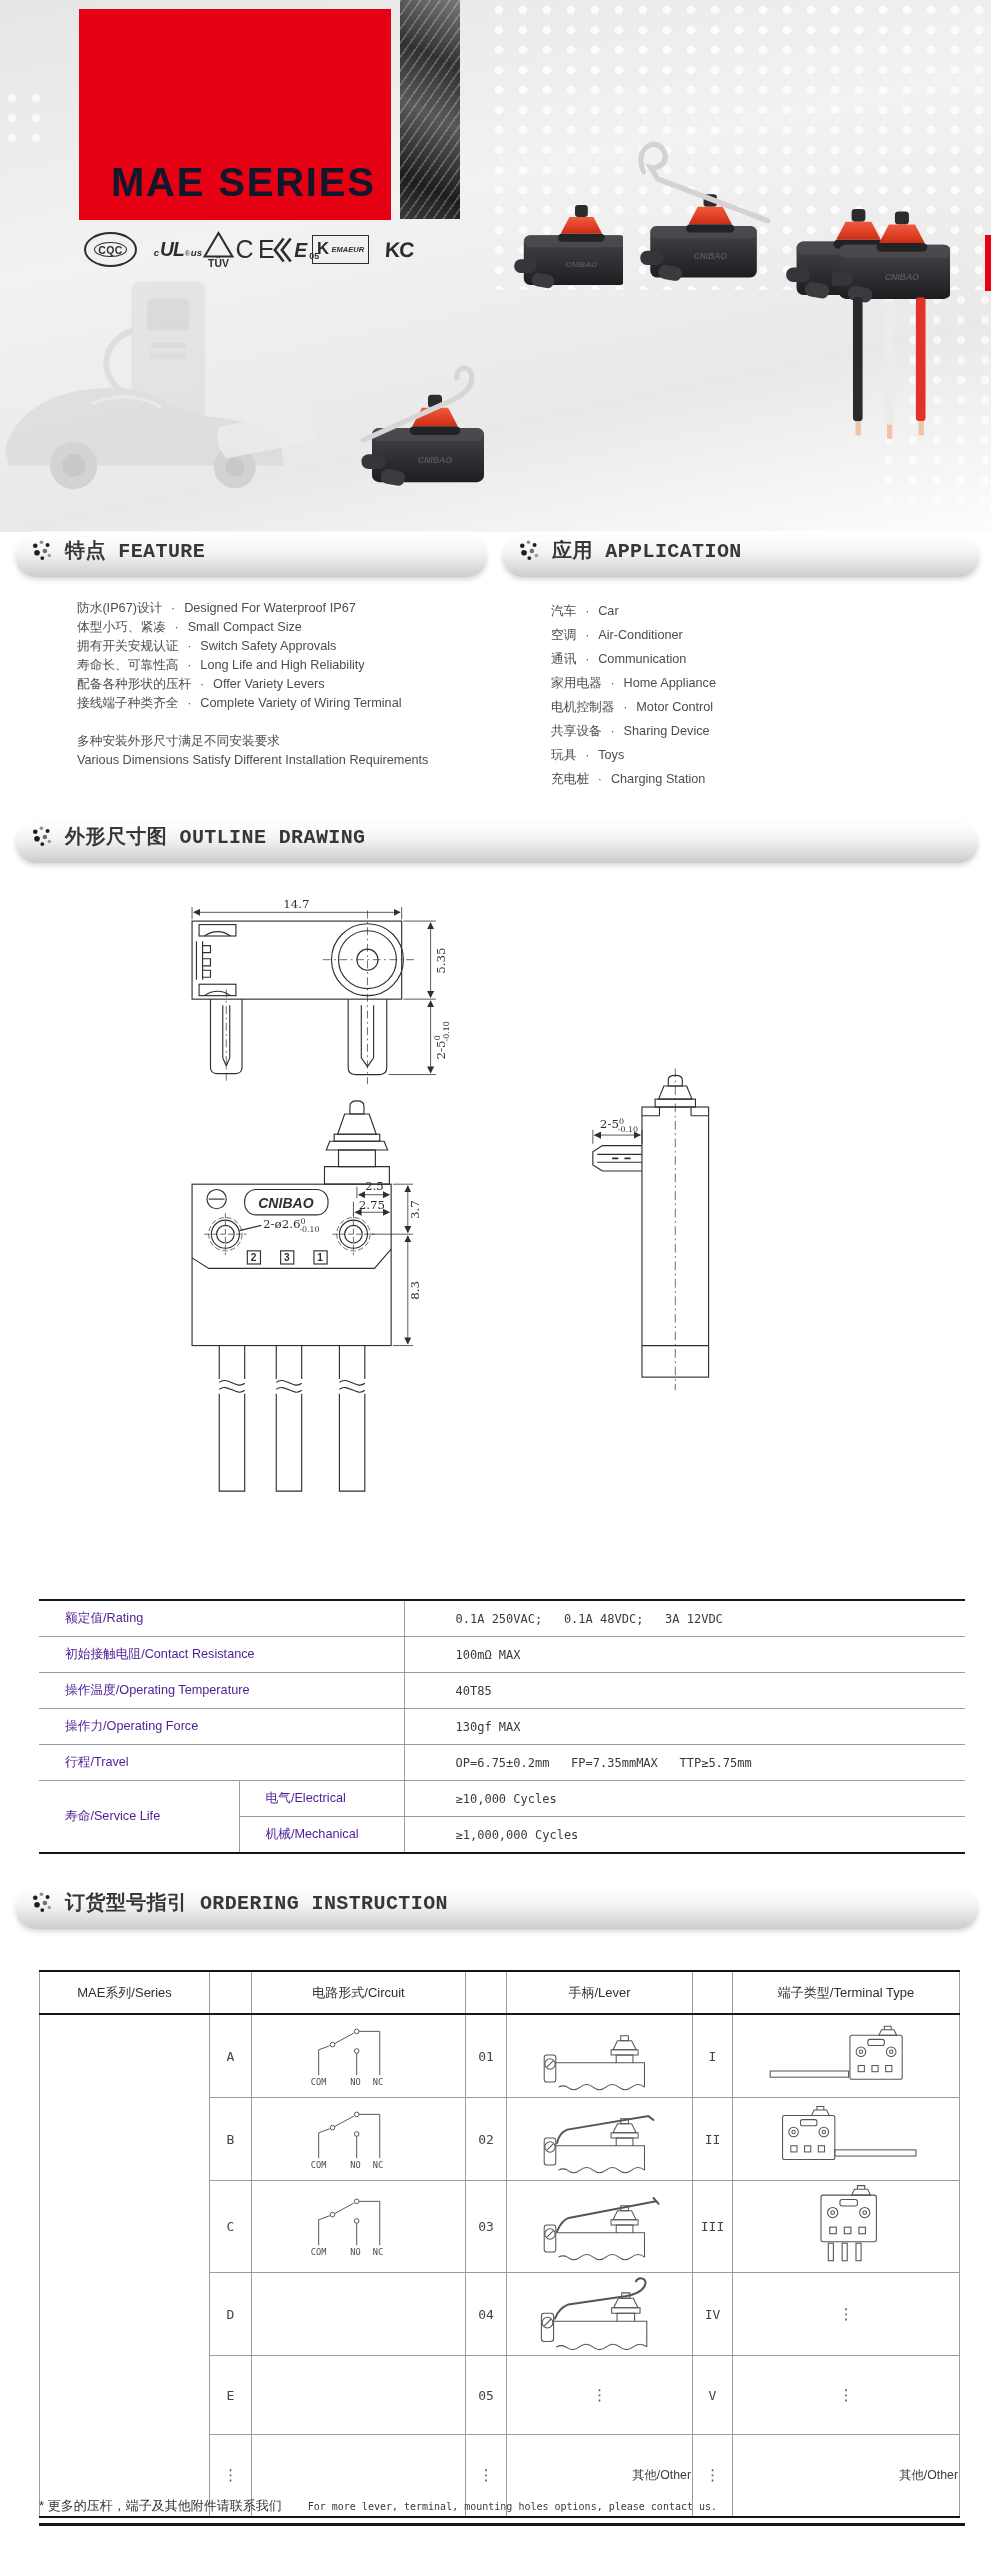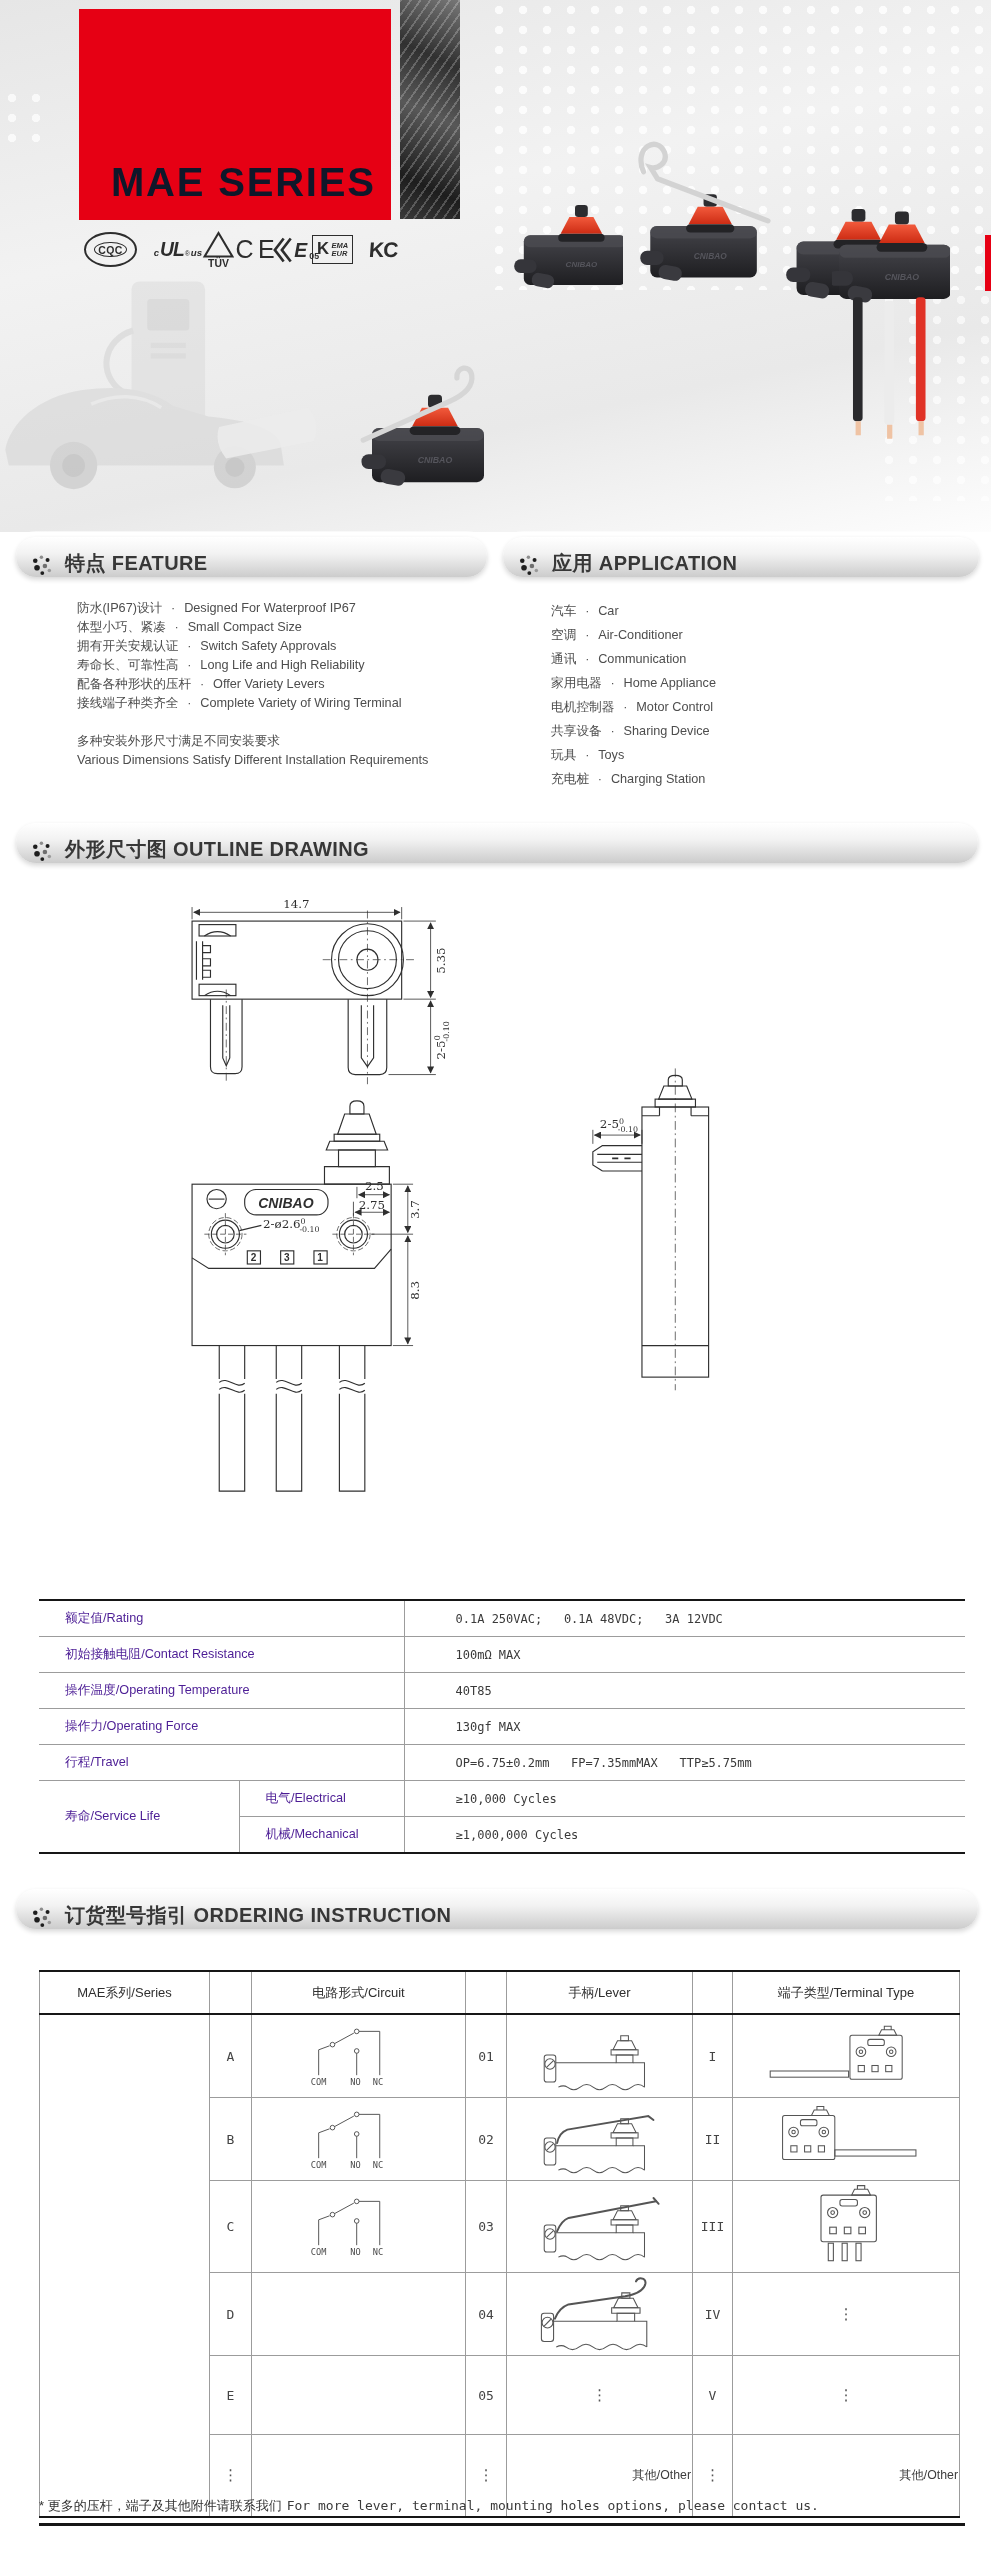--- a/index.html
+++ b/index.html
@@ -28,37 +28,37 @@
   .cert{display:inline-flex;align-items:center;justify-content:center;}
   .cqc{width:49px;height:31px;border:2.2px solid #2d2d2d;border-radius:50%;}
   .cqc i{font-style:normal;font-weight:bold;font-size:10.5px;letter-spacing:0.4px;border:1.3px solid #2d2d2d;border-radius:50%;padding:0.9px 3.5px;}
   .ul{align-items:baseline;gap:0.9px;}
   .ul .c,.ul .us{font-size:9.7px;font-weight:bold;}
   .ul .ulm{font-size:19.3px;font-weight:800;font-style:italic;letter-spacing:-0.9px;}
   .ul sup{font-size:7px;}
   .ce{font-size:25px;font-weight:400;letter-spacing:4.4px;}
   .kema{border:1.8px solid #2d2d2d;padding:1.8px 3.5px;gap:2.6px;height:23px;}
   .kema b{font-size:16.7px;line-height:1;}
-  .kema .col{display:flex;flex-direction:column;font-size:7.5px;font-weight:bold;line-height:8px;font-style:normal;}
+  .kema .col{display:flex;flex-direction:row;font-size:7.5px;font-weight:bold;line-height:8px;font-style:normal;}
   .kc{font-size:21px;font-weight:800;letter-spacing:-0.9px;transform:skewX(-4deg);}
 
   
   .hero svg{position:absolute;}
   .sv1{left:511px;top:198px;width:112px;height:93px;}
   .sv2{left:617px;top:128px;width:174px;height:163px;}
   .sv3{left:776px;top:202px;width:132px;height:97px;}
   .sv4{left:832px;top:204px;width:118px;height:251px;}
   .sv5{left:351px;top:347px;width:147px;height:139px;}
   .carsvg{left:0;top:276px;width:326px;height:230px;}
 
   
   .pill{position:absolute;height:40px;border-radius:22px;
         background:linear-gradient(180deg,#ffffff 0%,#f2f2f2 42%,#cccccc 100%);
         box-shadow:0 2.6px 5.3px rgba(0,0,0,.16),0 0 0 6.1px rgba(255,255,255,.6);
-        display:flex;align-items:flex-end;padding-left:14px;gap:10.5px;box-sizing:border-box;}
+        display:flex;align-items:flex-start;padding-left:14px;gap:10.5px;box-sizing:border-box;font-family:Liberation Mono, monospace;}
   .pill h2{margin:0;font-size:20px;color:#373737;font-weight:700;letter-spacing:0.4px;white-space:nowrap;}
   .p-feature{left:16px;top:537px;width:471px;}
   .p-app{left:503px;top:537px;width:476px;}
   .p-outline{left:16px;top:823px;width:962px;}
   .p-params{left:16px;top:1528px;width:962px;}
   .p-order{left:16px;top:1889px;width:962px;}
 
   
   .list{position:absolute;font-size:12.7px;color:#4d4d4d;}
   .feature-list{left:77px;top:599px;line-height:19px;}
@@ -85,21 +85,21 @@
         border-top:2.6px solid #161616;border-bottom:2.6px solid #161616;}
   .order-table th{font-weight:normal;font-size:13px;color:#2f2f2f;height:39px;border:0.9px solid #9c9c9c;border-top:none;border-bottom:2.6px solid #161616;}
   .order-table td{border:0.9px solid #9c9c9c;text-align:center;vertical-align:middle;color:#444;}
   .order-table .mono{font-family:"DejaVu Sans Mono",monospace;font-size:13px;}
   .order-table .dots{font-size:15px;color:#555;}
   .order-table .other{font-size:12.3px;color:#3d3d3d;text-align:right;}
   .ln{fill:none;stroke:#555;stroke-width:1.5;}
   .lever{fill:none;stroke:#555;stroke-width:3;stroke-linecap:round;}
 
   .footnote{position:absolute;left:39px;top:2497px;width:926px;font-size:13px;color:#333;white-space:nowrap;}
-  .footnote .en{font-family:"DejaVu Sans Mono",monospace;font-size:13px;color:#3a3a3a;margin-left:5px;}
+  .footnote .en{font-family:"DejaVu Sans Mono",monospace;font-size:10px;color:#3a3a3a;margin-left:26px;}
   .rule{position:absolute;left:39px;width:926px;height:2.6px;background:#161616;}
 </style>
 </head>
 <body>
 
 <svg width="0" height="0" style="position:absolute" aria-hidden="true">
   <defs>
     <linearGradient id="gBody" x1="0" y1="0" x2="0" y2="1">
       <stop offset="0" stop-color="#45454b"></stop>
         <stop offset="1" stop-color="#1e1e21"></stop>

